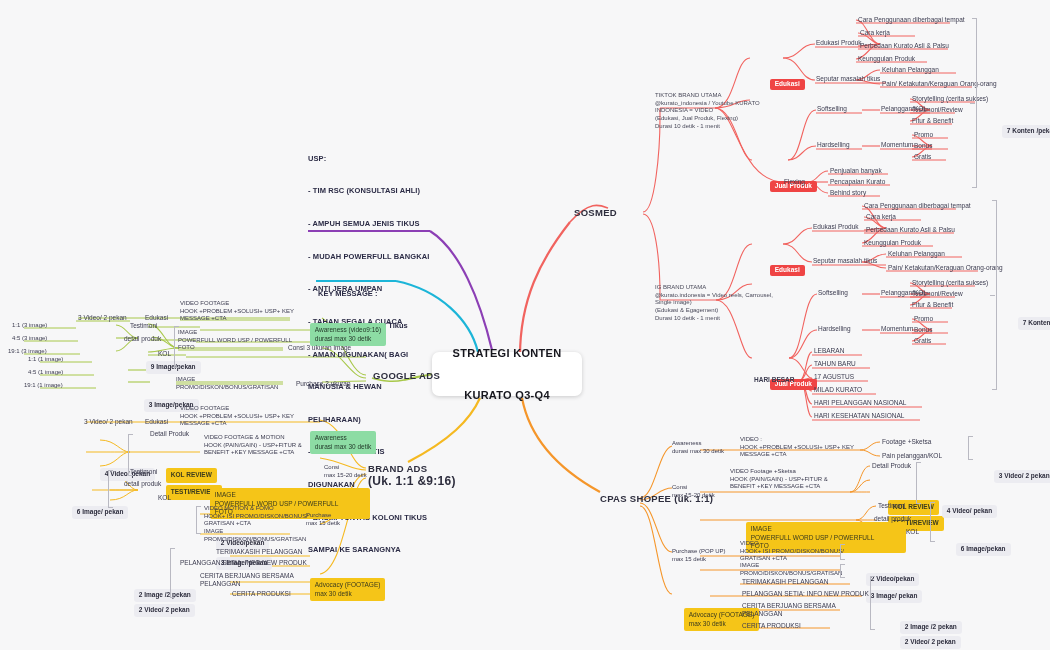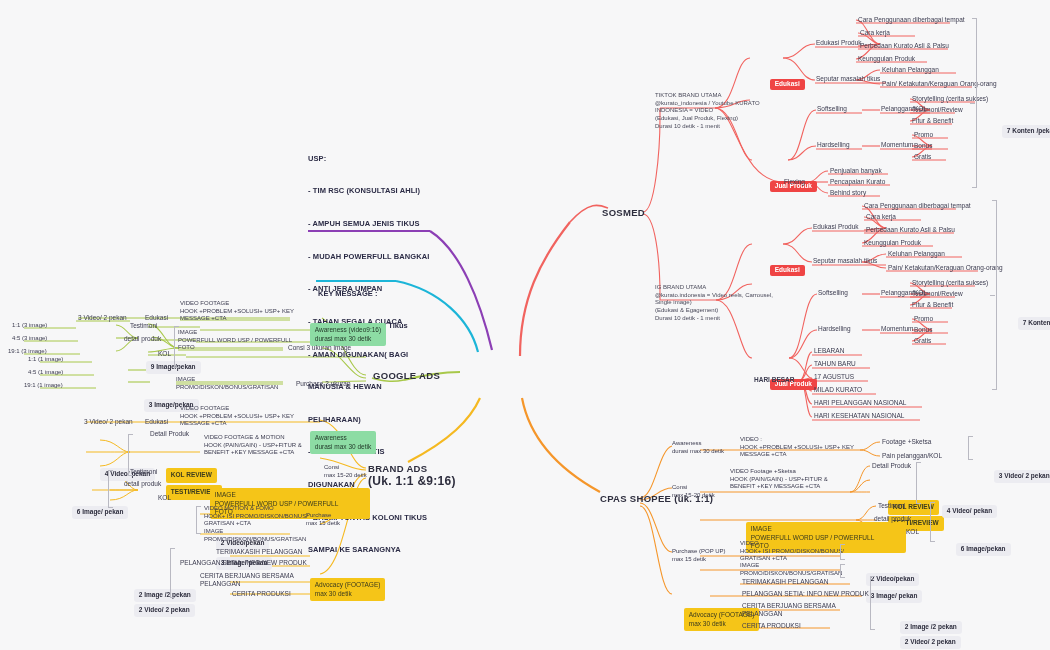--- a/index.html
+++ b/index.html
@@ -280,22 +280,28 @@
       </g>
 
       <path d="M478,352 C470,320 440,290 396,281" stroke="#1cb5d8" stroke-width="2.2"></path>
       <path d="M396,281 L316,281" stroke="#1cb5d8" stroke-width="2.2"></path>
 
       <path d="M492,350 C480,300 460,250 430,231" stroke="#8c3fb5" stroke-width="2.2"></path>
       <path d="M430,231 L308,231" stroke="#8c3fb5" stroke-width="2.2"></path>
     </g>
   </svg>
 
-
-  <div class="node mainlabel" style="left:602px;top:207px;">SOSMED</div>
+  <div class="node center">
+    <div>
+      <div>STRATEGI KONTEN</div>
+      <div>KURATO Q3-Q4</div>
+    </div>
+  </div>
+
+  <div class="node mainlabel" style="left:574px;top:207px;">SOSMED</div>
   <div class="node mainlabel" style="left:373px;top:370px;">GOOGLE ADS</div>
   <div class="node mainlabel" style="left:368px;top:463px;">BRAND ADS</div>
   <div class="node mainlabel sm" style="left:368px;top:474px;">(Uk. 1:1 &amp;9:16)</div>
   <div class="node mainlabel" style="left:600px;top:493px;">CPAS SHOPEE (uk. 1:1)</div>
 
   <div class="node usp" style="left:308px;top:132px;width:140px;">
     <div>USP:</div>
     <div>- TIM RSC (KONSULTASI AHLI)</div>
     <div>- AMPUH SEMUA JENIS TIKUS</div>
     <div>- MUDAH POWERFULL BANGKAI</div>

